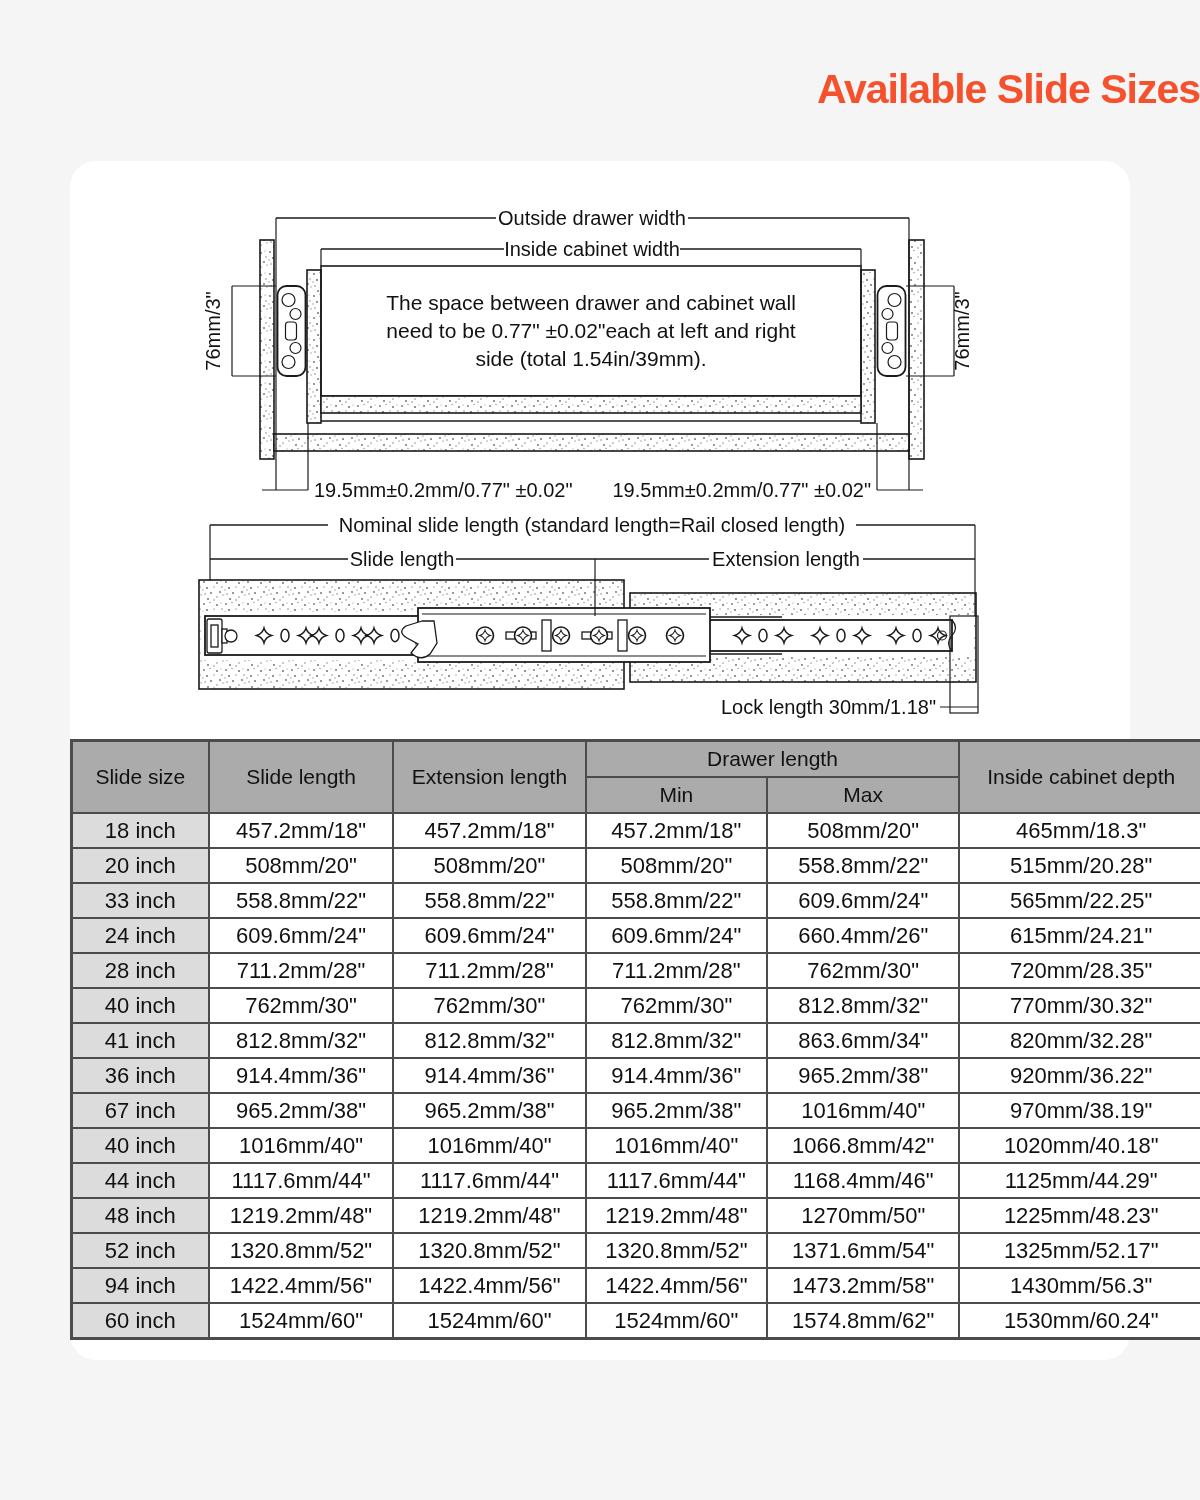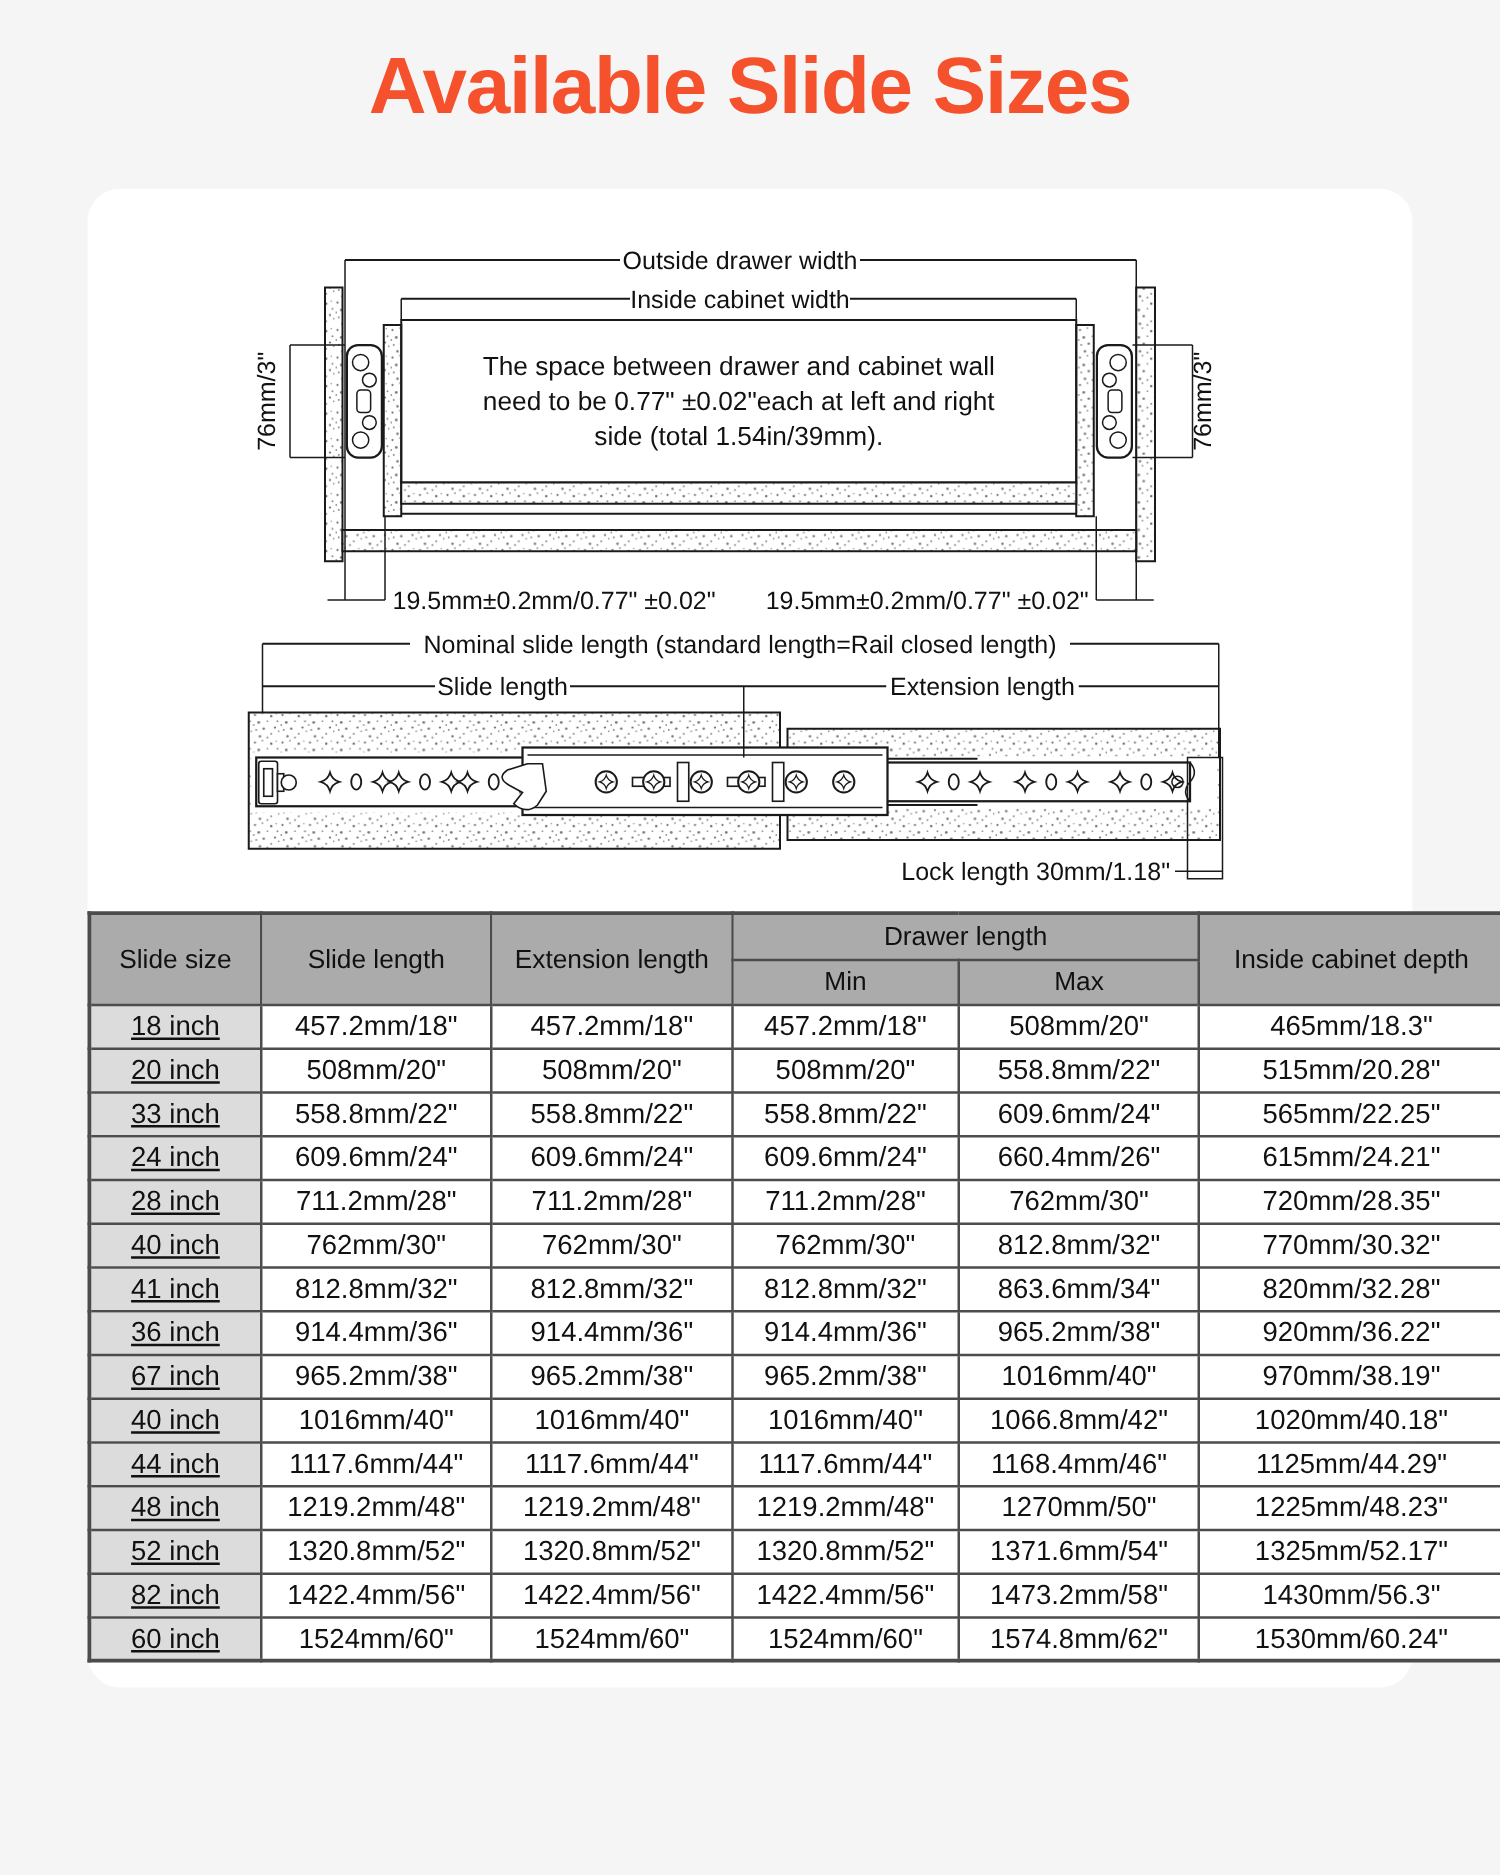--- a/index.html
+++ b/index.html
@@ -6,22 +6,22 @@
     --accent:#f4512c; --page_bg:#f5f5f6; --card_bg:#ffffff;
     --header_bg:#ababab; --rowlabel_bg:#dcdcdc; --border:#4c4c4c; --ink:#111111;
   }
   *{box-sizing:border-box;}
   html,body{margin:0;padding:0;}
   body{
     width:1200px;height:1500px;background:var(--page_bg);
     font-family:"Liberation Sans", sans-serif;color:var(--ink);
   }
   .page-title{
-    margin:0;padding-top:36px;text-align:center;
-    font-size:64px;font-weight:bold;letter-spacing:-1px;line-height:1.02;
+    margin:0;padding-top:69px;text-align:right;
+    font-size:41px;font-weight:bold;letter-spacing:-1px;line-height:1.02;
     color:var(--accent);
   }
   .spec-card{
     width:1060px;margin:50px auto 0;background:var(--card_bg);
     border-radius:26px;padding:22px 0 20px;
   }
   svg{display:block;margin:0 auto;overflow:visible;}
   svg text{font-family:"Liberation Sans",sans-serif;fill:var(--ink);}
   .ln{stroke:#1a1a1a;stroke-width:1.6;fill:none;}
   .thin{stroke:#1a1a1a;stroke-width:1.2;fill:none;}
@@ -37,21 +37,21 @@
   }
   .spec-table th,.spec-table td{
     border:2px solid var(--border);text-align:center;vertical-align:middle;
     padding:0 2px;font-weight:normal;overflow:hidden;white-space:nowrap;
   }
   .spec-table thead th{background:var(--header_bg);font-size:21px;}
   .spec-table thead tr:first-child{height:37px;}
   .spec-table thead tr:last-child{height:36px;}
   .spec-table tbody tr{height:35px;}
   .spec-table tbody td{font-size:22px;background:#ffffff;}
-  .spec-table tbody td:first-child{background:var(--rowlabel_bg);text-decoration:underline;}
+  .spec-table tbody td:first-child{background:var(--rowlabel_bg);}
 </style>
 </head>
 <body>
 
 <h1 class="page-title">Available Slide Sizes</h1>
 
 <div class="spec-card">
 
   <svg width="1060" height="330" viewBox="0 0 1060 330">
     <defs>
@@ -365,21 +365,21 @@
         </tr>
         <tr>
           <td>52 inch</td>
           <td>1320.8mm/52"</td>
           <td>1320.8mm/52"</td>
           <td>1320.8mm/52"</td>
           <td>1371.6mm/54"</td>
           <td>1325mm/52.17"</td>
         </tr>
         <tr>
-          <td>82 inch</td>
+          <td>94 inch</td>
           <td>1422.4mm/56"</td>
           <td>1422.4mm/56"</td>
           <td>1422.4mm/56"</td>
           <td>1473.2mm/58"</td>
           <td>1430mm/56.3"</td>
         </tr>
         <tr>
           <td>60 inch</td>
           <td>1524mm/60"</td>
           <td>1524mm/60"</td>

